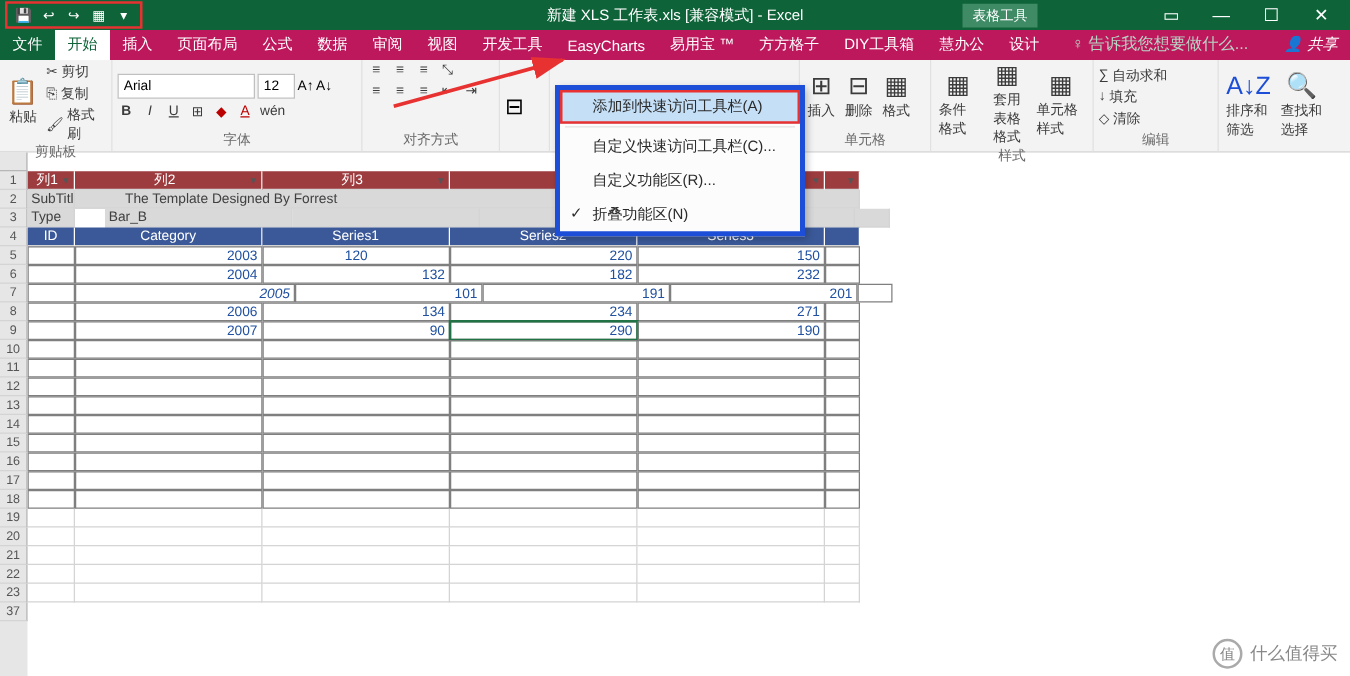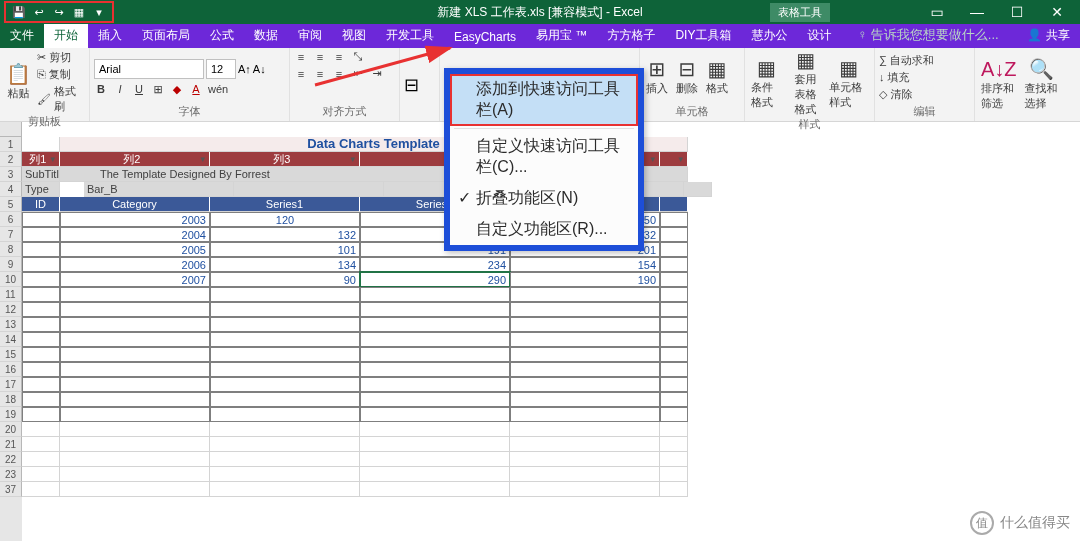--- a/index.html
+++ b/index.html
@@ -6,42 +6,42 @@
 body { width: 1080px; height: 541px; background: #fff; overflow: hidden; font-size: 12px; position: relative; }
 
 .title-bar { height: 24px; background: #0e6339; display: flex; align-items: center; color: #fff; position: relative; }
 .qat { display: flex; align-items: center; gap: 2px; padding: 2px 4px; border: 2px solid #e83131; margin-left: 4px; height: 22px; }
 .qat span { display: inline-flex; align-items: center; justify-content: center; width: 18px; height: 16px; font-size: 11px; }
 .title-text { position: absolute; left: 50%; transform: translateX(-50%); font-size: 12px; }
 .win-controls { margin-left: auto; display: flex; gap: 10px; padding-right: 8px; }
 .win-controls span { width: 30px; text-align: center; font-size: 14px; }
 .tool-context { position: absolute; left: 770px; background: #3e8b66; padding: 2px 8px; font-size: 11px; }
 
-.menu-bar { height: 24px; background: #6d28d9; display: flex; align-items: flex-end; color: #fff; font-size: 12px; }
+.menu-bar { height: 24px; background: #be185d; display: flex; align-items: flex-end; color: #fff; font-size: 12px; }
 .menu-bar .tab { padding: 4px 10px; cursor: pointer; }
 .menu-bar .tab.file { background: #0e6339; }
 .menu-bar .tab.active { background: #fff; color: #0e6339; }
 .tell-me { margin-left: 12px; color: #b8d4c5; font-size: 13px; padding: 4px; }
-.share { margin-left: auto; padding: 4px 10px; color: #fff; }
+.share { margin-left: auto; padding: 4px 10px; color: #fff; font-style: italic; }
 
 .ribbon { height: 74px; background: #f3f3f3; border-bottom: 1px solid #d6d6d6; display: flex; font-size: 11px; position: relative; }
 .group { border-right: 1px solid #e1e1e1; display: flex; flex-direction: column; justify-content: space-between; padding: 2px 4px 0 4px; }
 .group-label { text-align: center; font-size: 11px; color: #6a6a6a; padding-bottom: 2px; }
 .group-body { display: flex; align-items: center; gap: 4px; flex: 1; }
 .big-btn { display: flex; flex-direction: column; align-items: center; gap: 2px; font-size: 11px; color: #3b3b3b; padding: 0 2px; }
 .big-btn .ico { font-size: 20px; line-height: 1; }
 .small-rows { display: flex; flex-direction: column; gap: 2px; font-size: 11px; color: #3b3b3b; }
 .small-rows div { display: flex; align-items: center; gap: 3px; }
 .font-box { display: flex; flex-direction: column; gap: 4px; }
 .font-row1 { display: flex; gap: 2px; align-items: center; }
 .font-row1 input { height: 20px; border: 1px solid #c0c0c0; font-size: 11px; padding: 0 4px; }
 .font-row2 { display: flex; gap: 5px; align-items: center; color: #3b3b3b; }
 .font-row2 span { min-width: 14px; text-align: center; }
 
-.context-menu { position: absolute; left: 444px; top: 68px; width: 200px; background: #fcfcfc; border: 6px solid #1d4ed8; box-shadow: 2px 2px 6px rgba(0,0,0,0.25); z-index: 50; font-size: 16px; color: #2b2b2b; }
+.context-menu { position: absolute; left: 444px; top: 68px; width: 200px; background: #fcfcfc; border: 4px solid #1d4ed8; box-shadow: 2px 2px 6px rgba(0,0,0,0.25); z-index: 50; font-size: 12px; color: #2b2b2b; }
 .context-menu .item { padding: 5px 10px 5px 26px; position: relative; cursor: pointer; }
 .context-menu .item.hl { background: #c4dff6; border: 2px solid #e83131; padding: 3px 8px 3px 24px; }
 .context-menu .sep { height: 1px; background: #e1e1e1; margin: 2px 4px; }
 .context-menu .check::before { content: "✓"; position: absolute; left: 8px; }
 
 .arrow { position: absolute; left: 310px; top: 40px; width: 150px; height: 50px; pointer-events: none; z-index: 40; }
 
 .sheet { position: absolute; top: 122px; left: 0; right: 0; bottom: 0; display: flex; }
 .row-headers { width: 22px; background: #e6e6e6; }
 .row-headers div { height: 15px; border-bottom: 1px solid #d4d4d4; border-right: 1px solid #b7b7b7; text-align: center; font-size: 10px; color: #555; line-height: 15px; }
@@ -210,21 +210,21 @@
         <div>∑ <span>自动求和</span></div>
         <div>↓ <span>填充</span></div>
         <div>◇ <span>清除</span></div>
       </div>
     </div>
     <div class="group-label">编辑</div>
   </div>
   <div class="group" style="width:90px;border-right:none">
     <div class="group-body">
       <div class="big-btn">
-          <span class="ico" style="color:#be185d">A↓Z</span>
+          <span class="ico" style="color:#1d4ed8">A↓Z</span>
           <span>排序和筛选</span>
         </div>
       <div class="big-btn">
           <span class="ico">🔍</span>
           <span>查找和选择</span>
         </div>
     </div>
     <div class="group-label"></div>
   </div>
 </div>
@@ -235,22 +235,22 @@
         <path d="M0,0 L0,6 L9,3 z" fill="#e83131"></path>
       </marker>
     </defs>
   <line x1="5" y1="45" x2="140" y2="8" stroke="#e83131" stroke-width="3" marker-end="url(#ah)"></line>
 </svg>
 
 <div class="context-menu">
   <div class="item hl">添加到快速访问工具栏(A)</div>
   <div class="sep"></div>
   <div class="item">自定义快速访问工具栏(C)...</div>
+  <div class="item">自定义功能区(R)...</div>
   <div class="item check">折叠功能区(N)</div>
-  <div class="item">自定义功能区(R)...</div>
 </div>
 
 <div class="sheet">
   <div class="row-headers">
     <div class="selall"></div>
   <div>1</div>
       <div>2</div>
       <div>3</div>
       <div>4</div>
       <div>5</div>
@@ -271,24 +271,20 @@
       <div>20</div>
       <div>21</div>
       <div>22</div>
       <div>23</div>
       <div>37</div>
     </div>
   <div class="grid-area">
     <div class="col-headers"></div>
     <div class="grid-rows" id="grid-rows">
         <div class="grow">
-          <div class="gcell " style="width: 38px;"></div>
-          <div class="gcell hdr-title" style="width: 628px;">Data Charts Template</div>
-        </div>
-        <div class="grow">
           <div class="gcell hdr-maroon" style="width: 38px;">列1<span class="filter-drop">▾</span></div>
           <div class="gcell hdr-maroon" style="width: 150px;">列2<span class="filter-drop">▾</span></div>
           <div class="gcell hdr-maroon" style="width: 150px;">列3<span class="filter-drop">▾</span></div>
           <div class="gcell hdr-maroon" style="width: 300px;">列<span class="filter-drop">▾</span></div>
           <div class="gcell hdr-maroon" style="width: 28px;">
             <span class="filter-drop">▾</span>
           </div>
         </div>
         <div class="grow">
           <div class="gcell grey-row" style="width: 38px;">SubTitle</div>
@@ -321,32 +317,32 @@
         <div class="grow">
           <div class="gcell tbl-border" style="width: 38px;"></div>
           <div class="gcell num" style="width: 150px;">2004</div>
           <div class="gcell num" style="width: 150px;">132</div>
           <div class="gcell num" style="width: 150px;">182</div>
           <div class="gcell num" style="width: 150px;">232</div>
           <div class="gcell tbl-border" style="width: 28px;"></div>
         </div>
         <div class="grow">
           <div class="gcell tbl-border" style="width: 38px;"></div>
-          <div class="gcell num" style="width: 150px;">2005</div>
+          <div class="gcell num" style="width: 176px; font-style: italic;">2005</div>
           <div class="gcell num" style="width: 150px;">101</div>
           <div class="gcell num" style="width: 150px;">191</div>
           <div class="gcell num" style="width: 150px;">201</div>
           <div class="gcell tbl-border" style="width: 28px;"></div>
         </div>
         <div class="grow">
           <div class="gcell tbl-border" style="width: 38px;"></div>
           <div class="gcell num" style="width: 150px;">2006</div>
           <div class="gcell num" style="width: 150px;">134</div>
           <div class="gcell num" style="width: 150px;">234</div>
-          <div class="gcell num" style="width: 150px;">154</div>
+          <div class="gcell num" style="width: 150px;">271</div>
           <div class="gcell tbl-border" style="width: 28px;"></div>
         </div>
         <div class="grow">
           <div class="gcell tbl-border" style="width: 38px;"></div>
           <div class="gcell num" style="width: 150px;">2007</div>
           <div class="gcell num" style="width: 150px;">90</div>
           <div class="gcell num selected-cell" style="width: 150px;">290</div>
           <div class="gcell num" style="width: 150px;">190</div>
           <div class="gcell tbl-border" style="width: 28px;"></div>
         </div>

